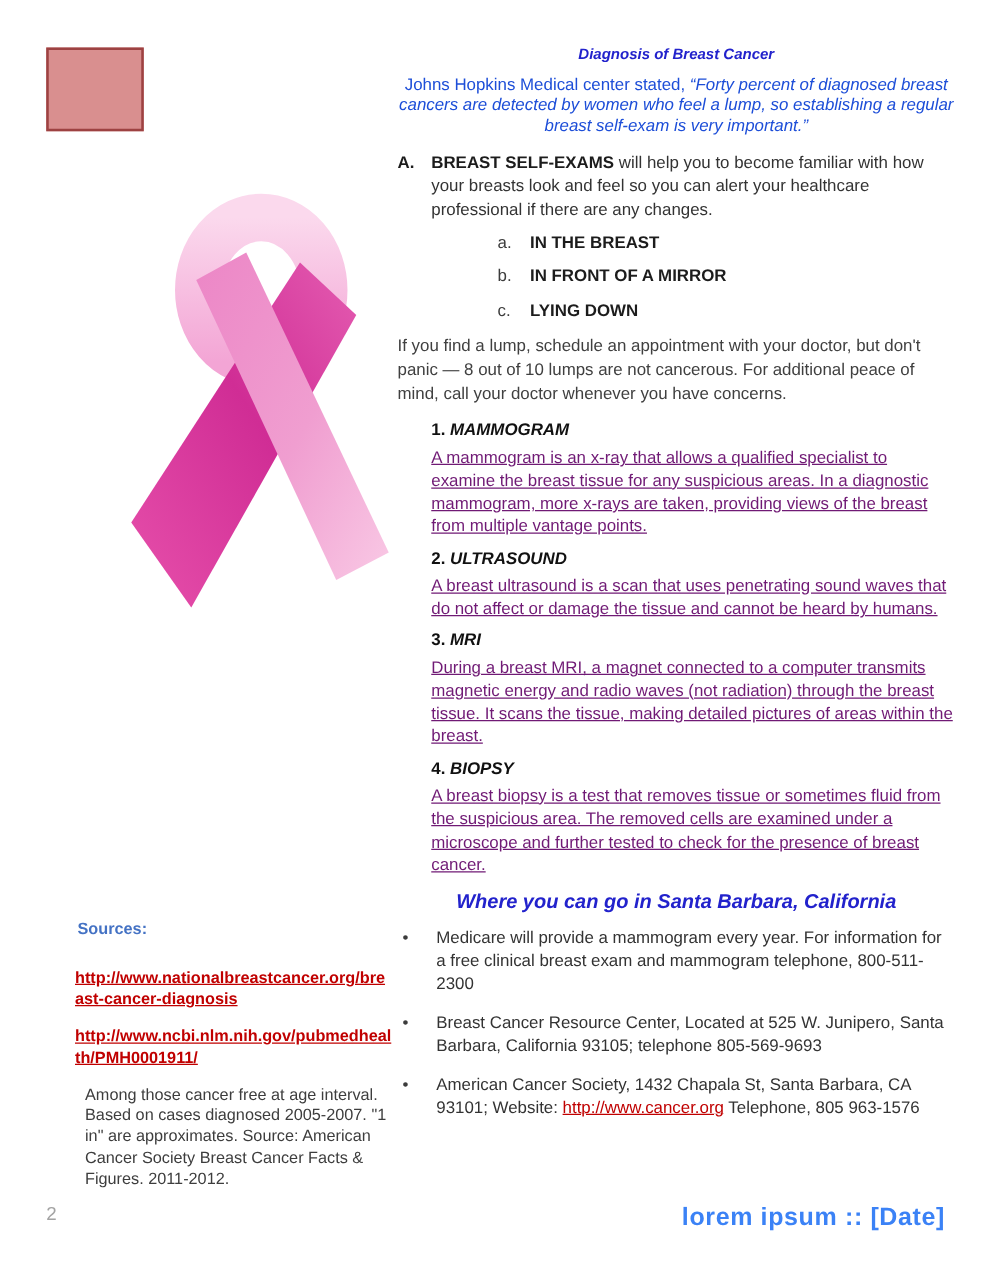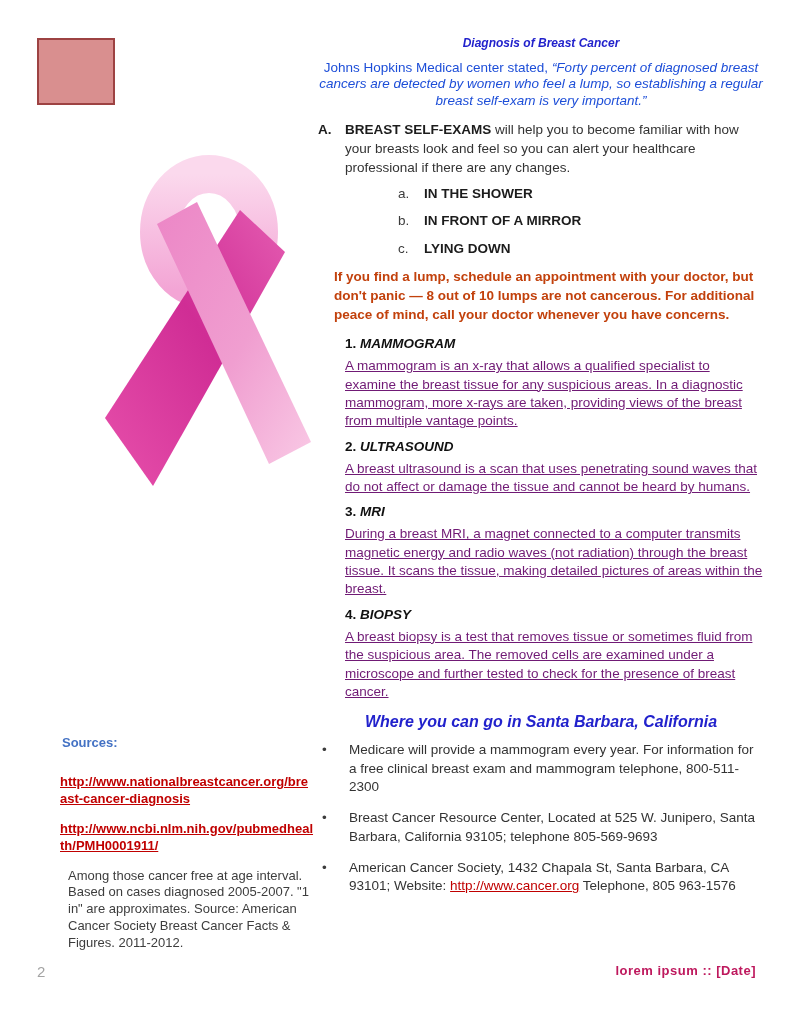--- a/index.html
+++ b/index.html
@@ -27,21 +27,21 @@
   .intro{
     text-align:center;line-height:1.22;margin:0 0 12px 0;color:#1d4ed8;
   }
   .intro .quote{font-style:italic;}
   .hang{display:flex;margin:0 0 7px 0;line-height:1.4;}
   .hang .lbl{flex:0 0 27px;font-weight:bold;color:#1c1c1c;}
   .hang .body strong{color:#1c1c1c;}
   .abc-item{display:flex;padding-left:80px;margin:0 0 9px 0;line-height:1.35;}
   .abc-item .lbl{flex:0 0 26px;color:#3c3c3c;}
   .abc-item .val{font-weight:bold;color:#1c1c1c;}
-  .lump{font-weight:bold;color:#c2410c;line-height:1.42;margin:4px 0 8px 16px;}
+  .lump{font-weight:normal;color:#404040;line-height:1.42;margin:4px 0 8px 0;}
   .methods{padding-left:27px;margin-top:12px;}
   .method-head{font-weight:bold;color:#111;margin:8px 0 6px 0;}
   .method-head .mname{font-style:italic;}
   .method-desc{margin:0 0 8px 0;line-height:1.36;color:#701a75;text-decoration:underline;}
   .where-heading{
     text-align:center;font-weight:bold;font-style:italic;color:#2222cc;
     margin:12px 0 10px 0;font-size:16px;
   }
   .bullet-row{display:flex;margin:0 0 13px 0;line-height:1.36;}
   .bullet-row .dot{flex:0 0 27px;padding-left:4px;color:#3c3c3c;}
@@ -53,22 +53,22 @@
     display:block;color:#c00000;font-weight:bold;text-decoration:underline;
     word-break:break-all;line-height:1.3;margin:0 0 13px 0;cursor:pointer;
   }
   .source-note{
     margin:2px 0 0 8px;width:244px;line-height:1.3;color:#3d3d3d;
     height:82px;overflow:hidden;
   }
   
   .page-number{position:absolute;left:37px;top:963px;font-size:15px;color:#a3a3a3;}
   .footer-right{
-    position:absolute;right:34px;top:963px;font-size:13px;font-weight:bold;
-    color:#be185d;letter-spacing:0.5px;
+    position:absolute;right:34px;top:963px;font-size:20px;font-weight:bold;
+    color:#3b82f6;letter-spacing:0.5px;
   }
 </style>
 </head>
 <body>
 
 <div class="page">
 
   <div class="placeholder-rect"></div>
 
   <div class="ribbon-wrap">
@@ -100,21 +100,21 @@
 
     <p class="intro"><span>Johns Hopkins Medical center stated, </span><span class="quote">“Forty percent of diagnosed breast cancers are detected by women who feel a lump, so establishing a regular breast self-exam is very important.”</span></p>
 
     <div class="hang">
       <span class="lbl">A.</span>
       <span class="body"><strong>BREAST SELF-EXAMS</strong><span> will help you to become familiar with how your breasts look and feel so you can alert your healthcare professional if there are any changes.</span></span>
     </div>
 
     <div class="abc-item">
       <span class="lbl">a.</span>
-      <span class="val">IN THE SHOWER</span>
+      <span class="val">IN THE BREAST</span>
     </div>
     <div class="abc-item">
       <span class="lbl">b.</span>
       <span class="val">IN FRONT OF A MIRROR</span>
     </div>
     <div class="abc-item">
       <span class="lbl">c.</span>
       <span class="val">LYING DOWN</span>
     </div>
 

